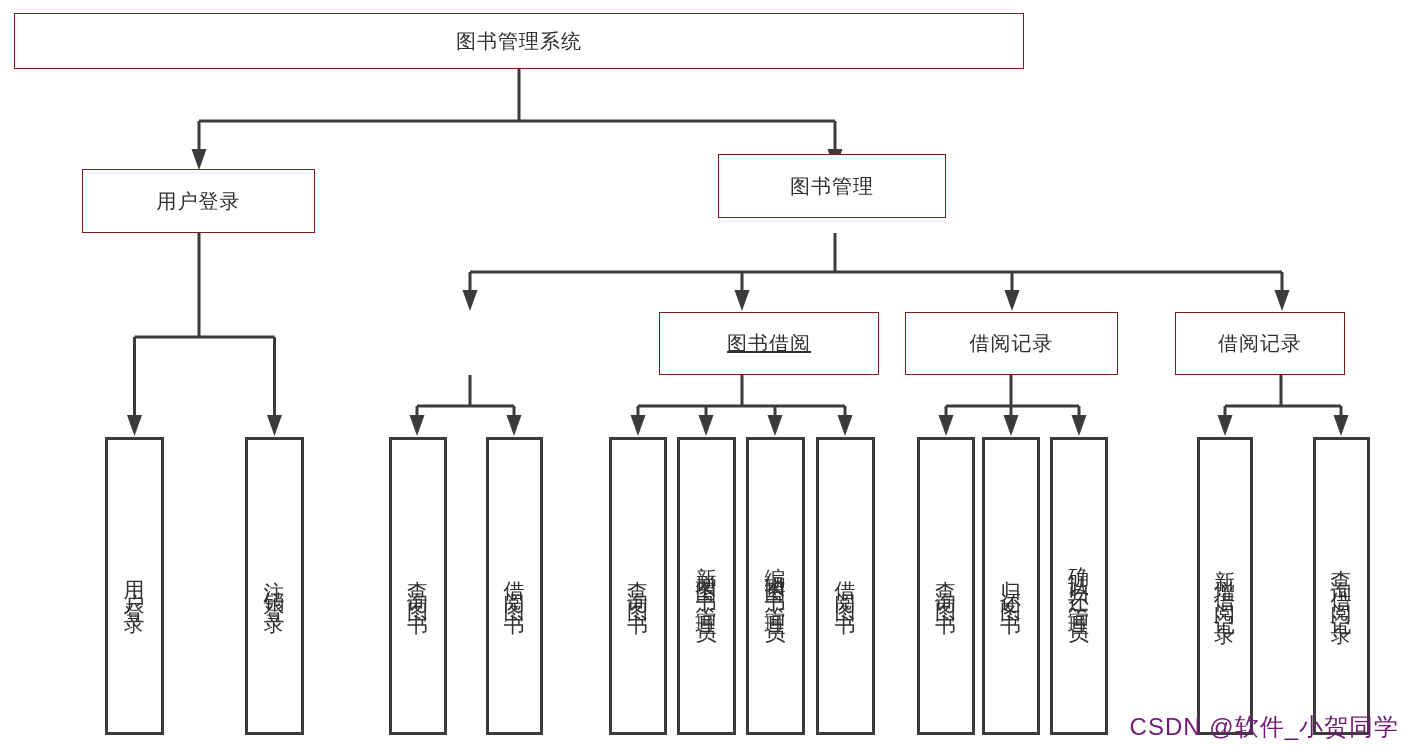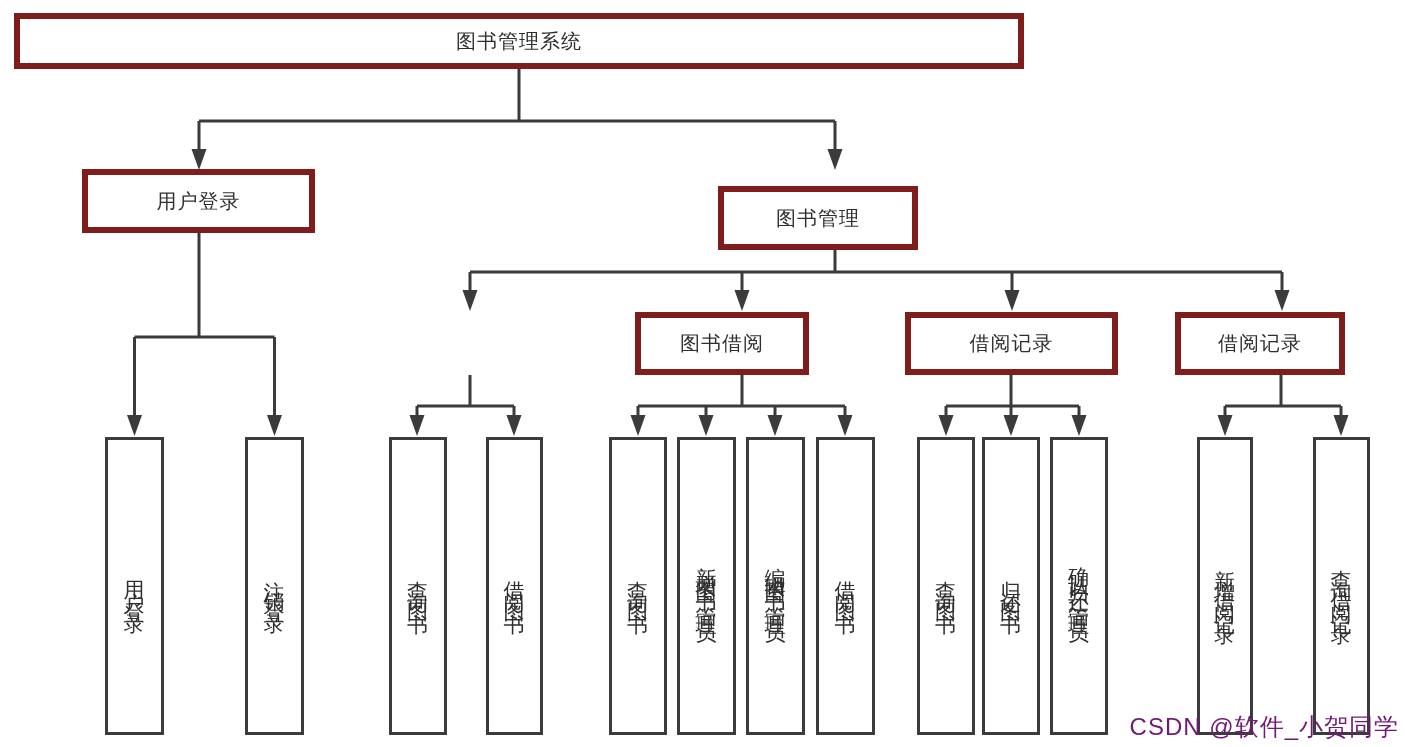--- a/index.html
+++ b/index.html
@@ -7,21 +7,21 @@
     position:relative;
     width:1405px;height:747px;
     background:#ffffff;
     font-family:"Liberation Sans","DejaVu Sans",sans-serif;
     overflow:hidden;
   }
   #connectors{position:absolute;left:0;top:0;width:1405px;height:747px;}
   .hbox{
     position:absolute;
     box-sizing:border-box;
-    border:6px solid #7f1d1d;
+    border:1px solid #7f1d1d;
     background:#ffffff;
     display:flex;align-items:center;justify-content:center;
     font-size:20px;color:#2f2f2f;
     letter-spacing:1px;
     white-space:nowrap;
   }
   .vbox{
     position:absolute;
     box-sizing:border-box;
     border:3px solid #3b3b3b;
@@ -107,23 +107,23 @@
     </g>
     <g fill="#3b3b3b" stroke="none">
       <polygon points="1217.5,415 1232.5,415 1225,436"></polygon>
       <polygon points="1333.5,415 1348.5,415 1341,436"></polygon>
     </g>
   </svg>
 
   <div class="hbox" style="left:14px;top:13px;width:1010px;height:56px;">图书管理系统</div>
 
   <div class="hbox" style="left:82px;top:169px;width:233px;height:64px;">用户登录</div>
-  <div class="hbox" style="left:718px;top:186px;width:200px;height:64px;">图书管理</div>
+  <div class="hbox" style="left:718px;top:154px;width:228px;height:64px;">图书管理</div>
 
-  <div class="hbox" style="left:635px;top:312px;width:174px;height:63px;">图书借阅</div>
+  <div class="hbox" style="left:659px;top:312px;width:220px;height:63px;text-decoration:underline;">图书借阅</div>
   <div class="hbox" style="left:905px;top:312px;width:213px;height:63px;">借阅记录</div>
   <div class="hbox" style="left:1175px;top:312px;width:170px;height:63px;">借阅记录</div>
 
   <div class="vbox" style="left:105px;width:59px;">用户登录</div>
   <div class="vbox" style="left:245px;width:59px;">注销登录</div>
 
   <div class="vbox" style="left:389px;width:58px;">查询图书</div>
   <div class="vbox" style="left:486px;width:57px;">借阅图书</div>
 
   <div class="vbox" style="left:609px;width:58px;">查询图书</div>

